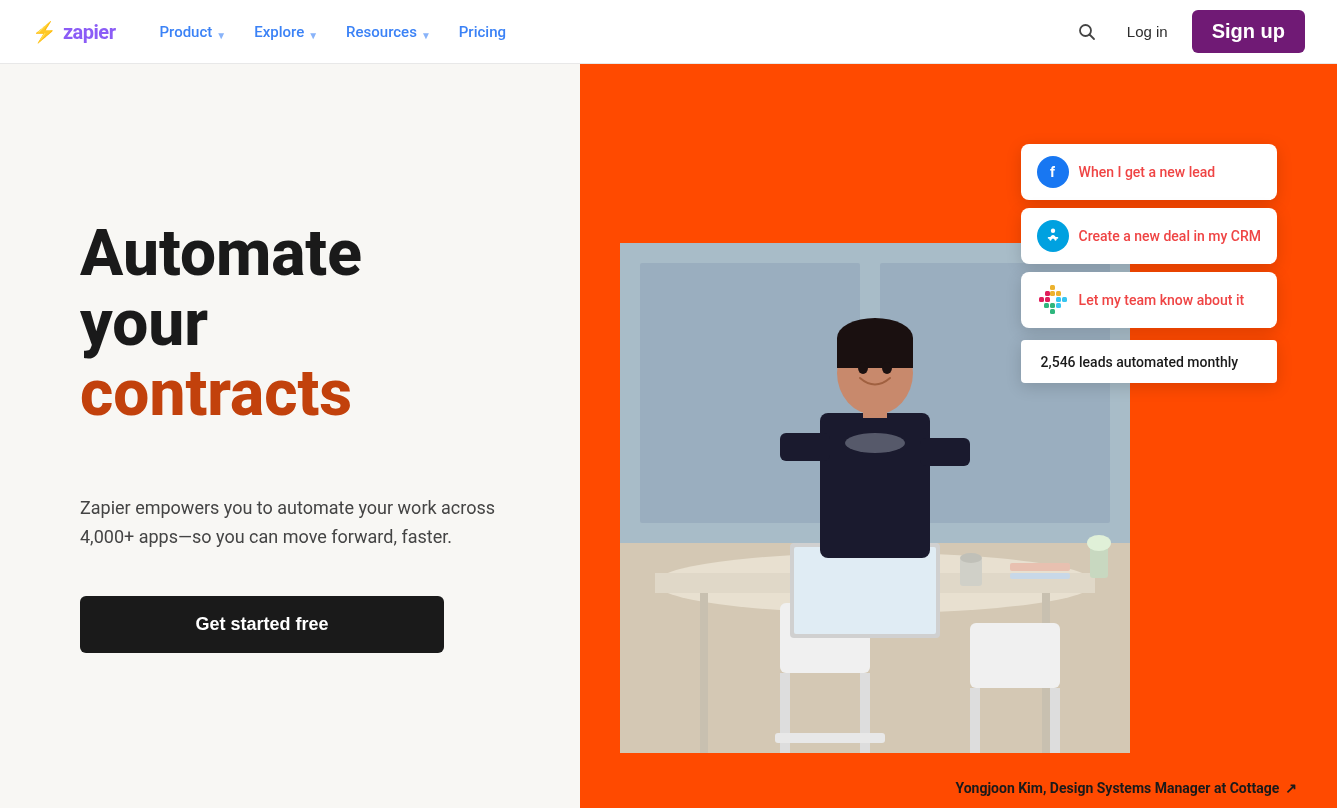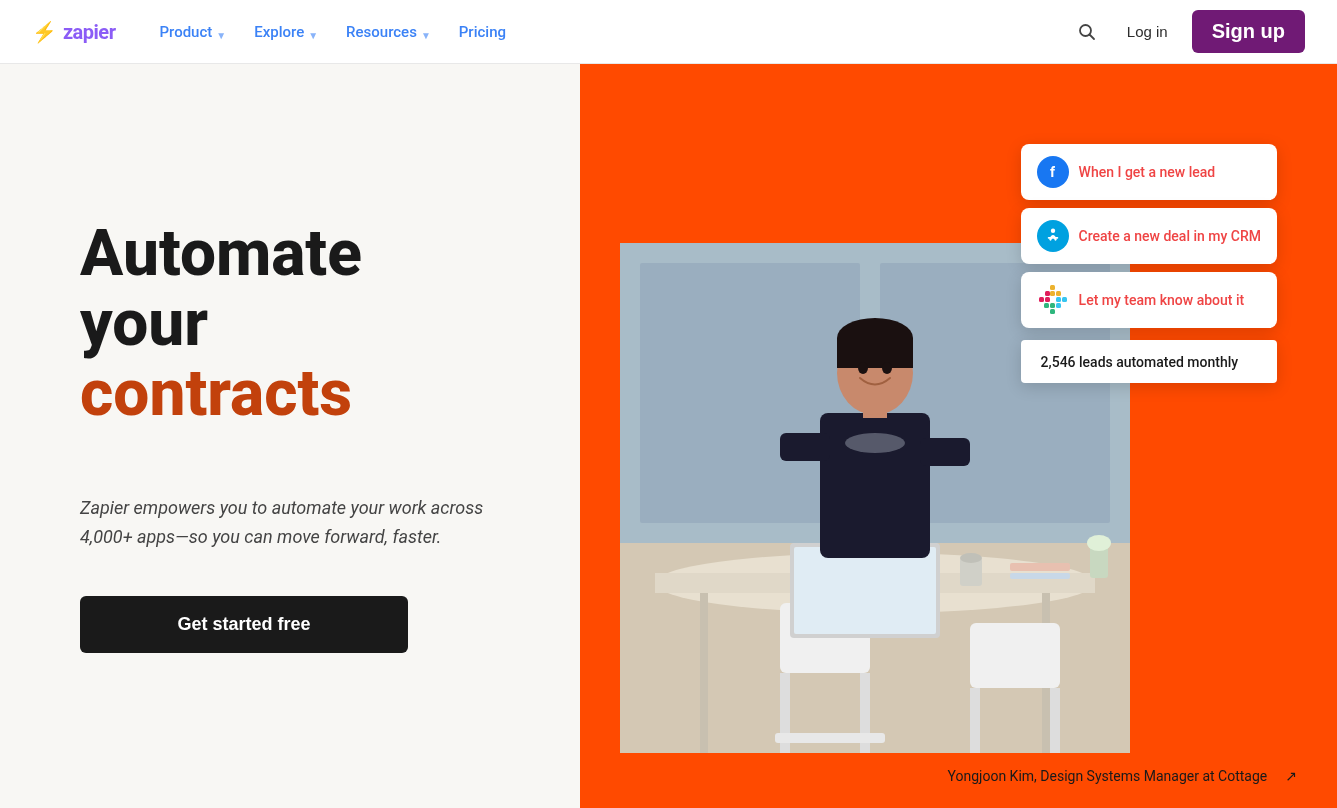--- a/index.html
+++ b/index.html
@@ -125,34 +125,33 @@
       font-size: 64px;
       font-weight: 800;
     }
 
     .hero-subtext {
       font-size: 18px;
       color: #444;
       line-height: 1.6;
       margin-top: 60px;
       margin-bottom: 45px;
-      font-style: italic;
     }
 
     .cta-btn {
       display: inline-block;
       background: #1a1a1a;
       color: #fff;
       border: none;
       border-radius: 6px;
       font-size: 18px;
       font-weight: 600;
       padding: 18px 32px;
       cursor: pointer;
-      width: 328px;
+      width: 364px;
       text-align: center;
     }
 
     
     .right-panel {
       flex: 1;
       background: #ff4a00;
       position: relative;
       overflow: hidden;
     }
@@ -214,28 +213,28 @@
 
     .stats-text {
       font-size: 14px;
       color: #1a1a1a;
       font-weight: 500;
     }
 
     
     .attribution {
       position: absolute;
-      bottom: 24px;
+      bottom: 12px;
       right: 40px;
       color: #1a1a1a;
       font-size: 14px;
-      font-weight: 400;
-      display: flex;
-      align-items: center;
-      gap: 18px;
+      font-weight: 700;
+      display: flex;
+      align-items: center;
+      gap: 6px;
     }
 
     
     .zapier-logo-container {
       display: flex;
       align-items: center;
       gap: 6px;
     }
 
     .zapier-bolt {

